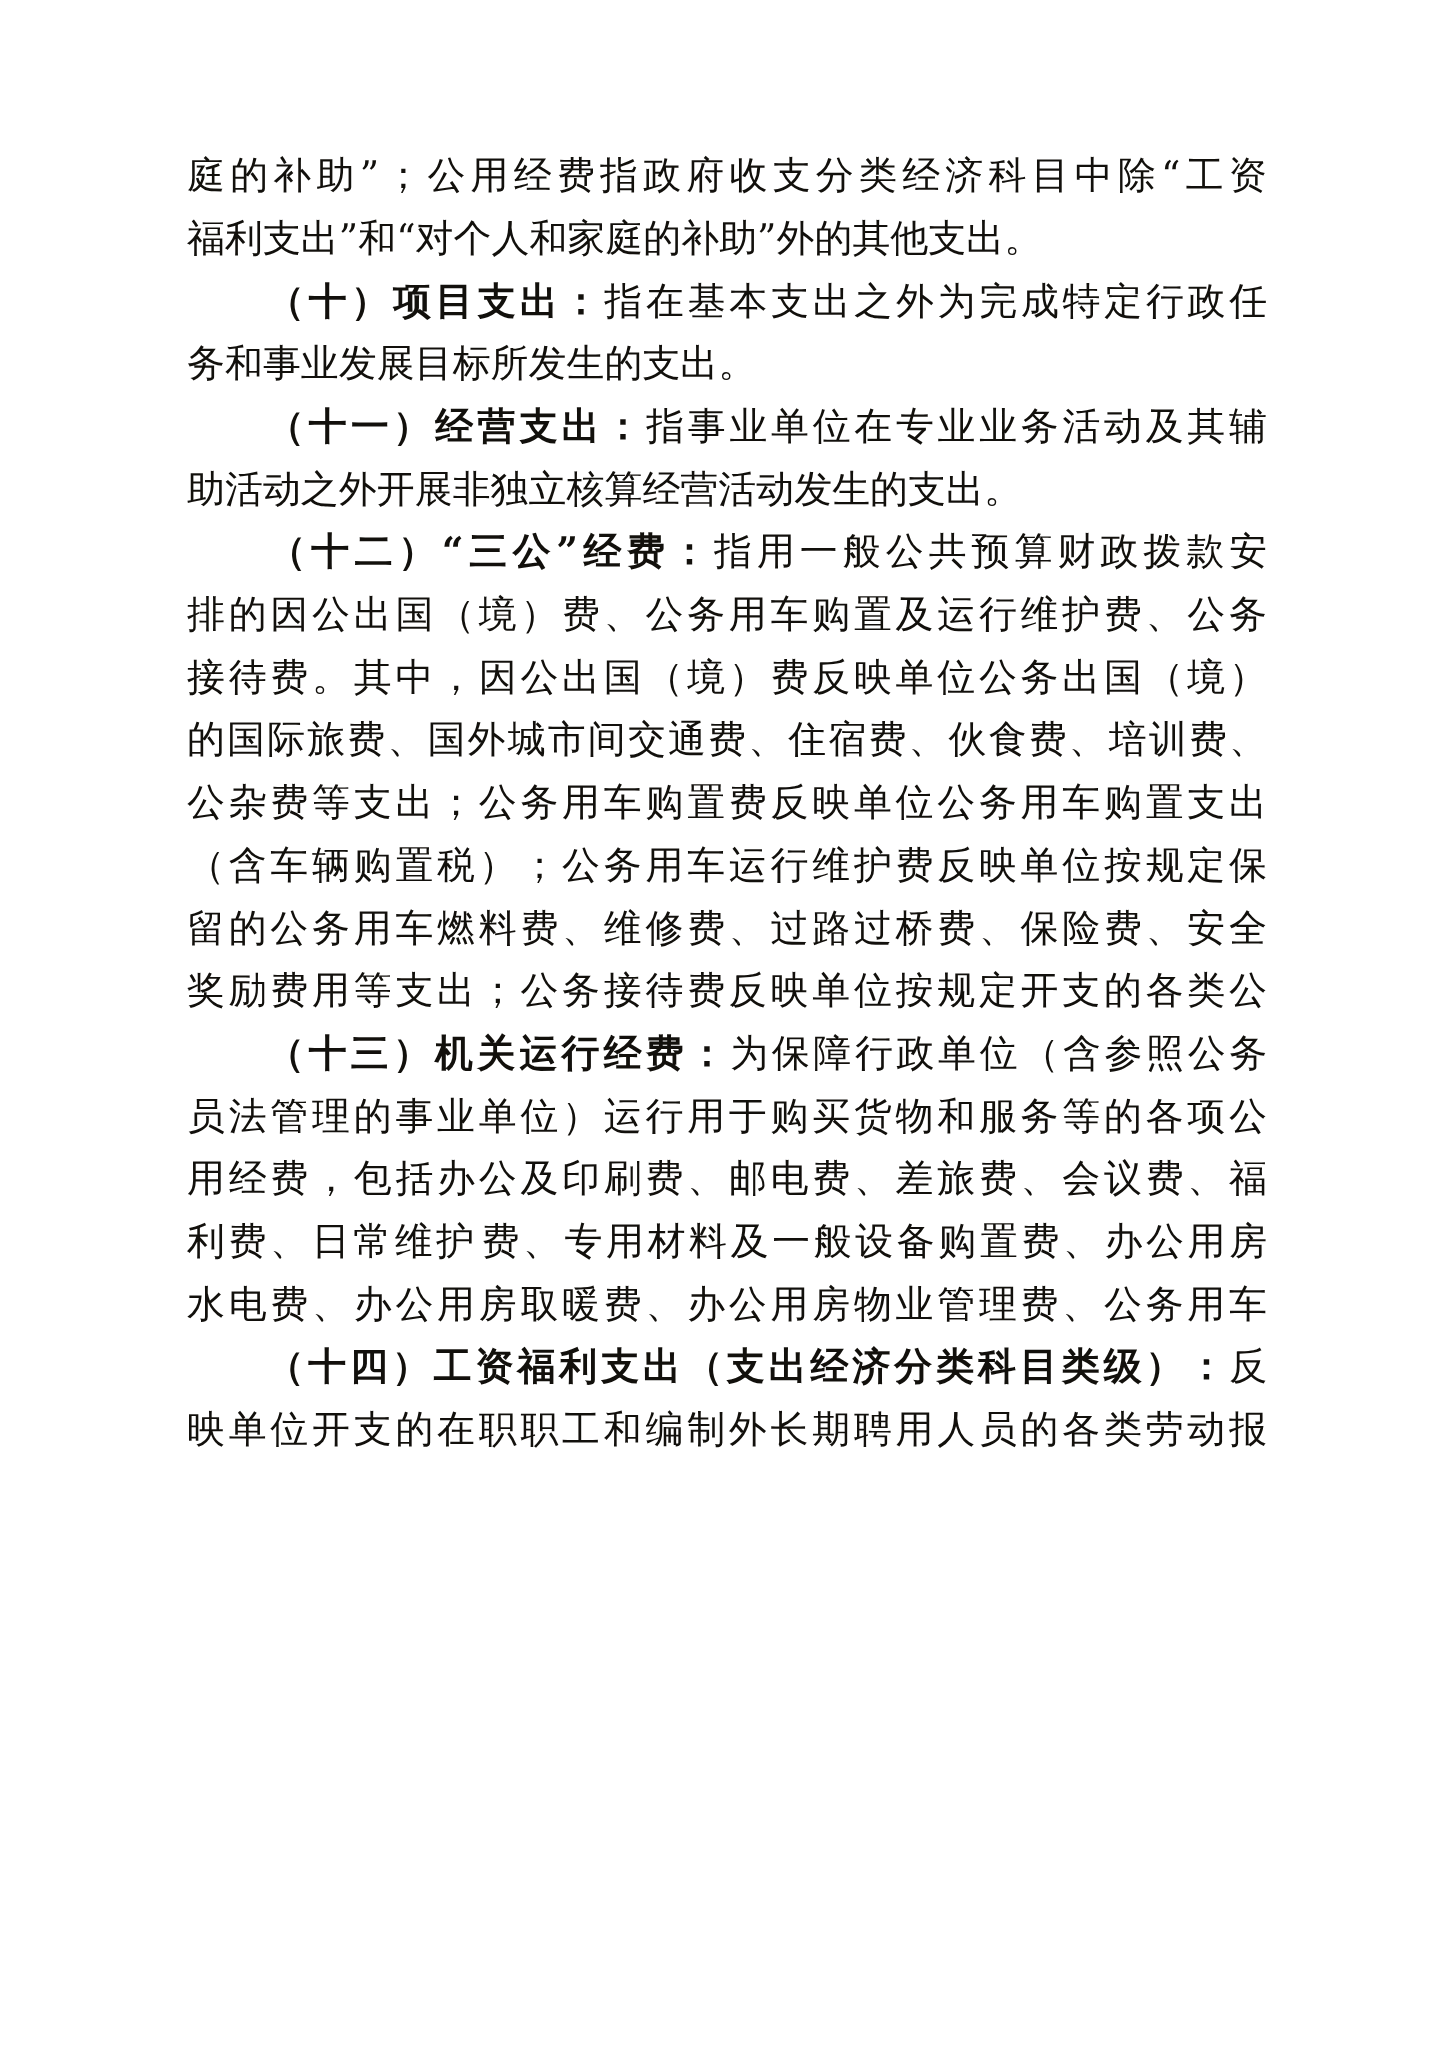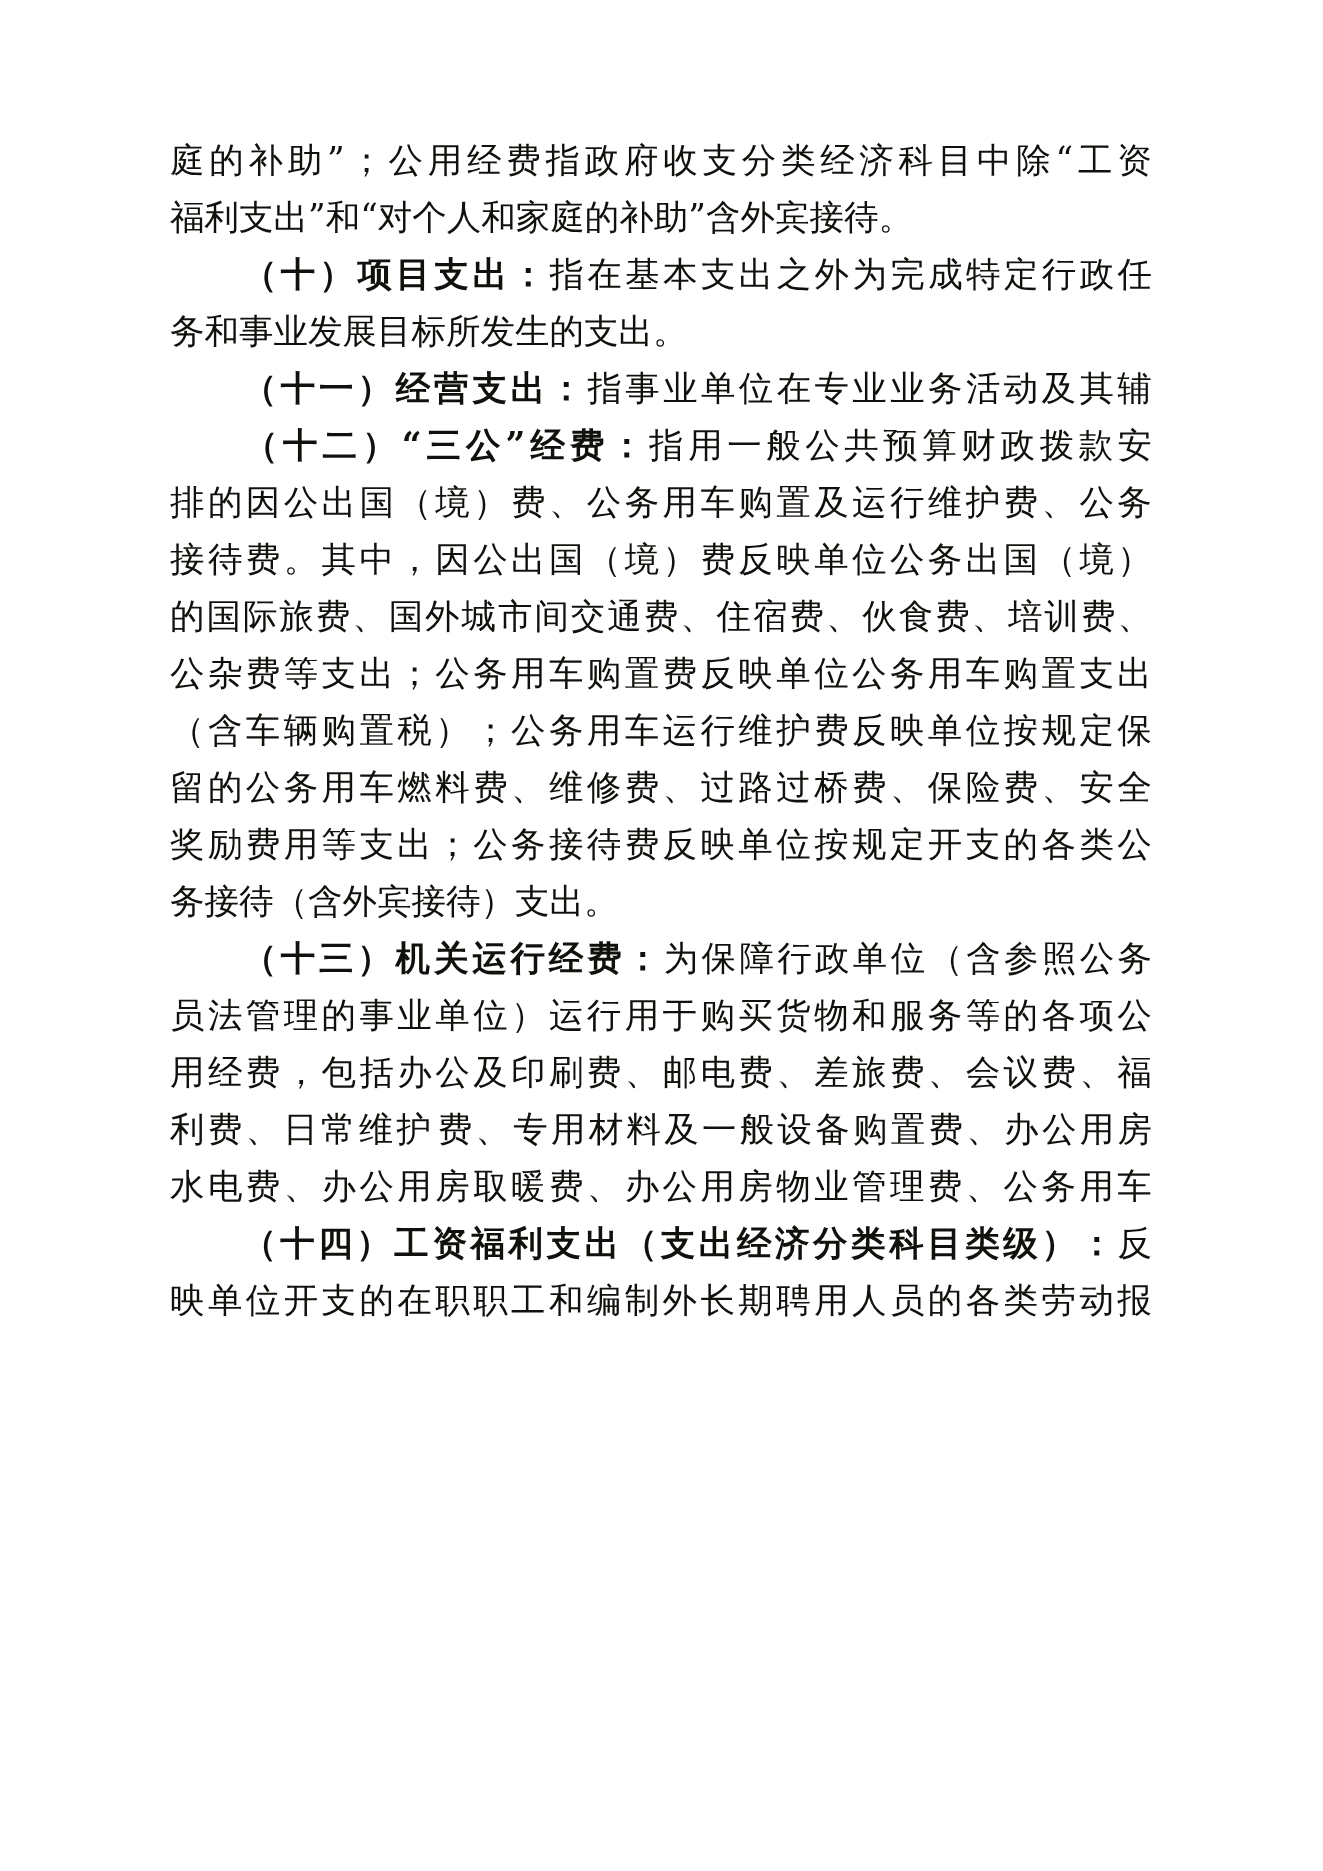--- a/index.html
+++ b/index.html
@@ -93,21 +93,21 @@
           <span>经</span>
           <span>济</span>
           <span>科</span>
           <span>目</span>
           <span>中</span>
           <span>除</span>
           <span>“</span>
           <span>工</span>
           <span>资</span>
         </div>
-        <div class="line last"><span>福利支出”和“对个人和家庭的补助”含外宾接待。</span></div>
+        <div class="line last"><span>福利支出”和“对个人和家庭的补助”外的其他支出。</span></div>
       </div>
       <div class="para">
         <div class="line justify">
           <span style="display: inline-block; width: 69px;"></span>
           <span class="bold">（</span>
           <span class="bold">十</span>
           <span class="bold">）</span>
           <span class="bold">项</span>
           <span class="bold">目</span>
           <span class="bold">支</span>
@@ -153,20 +153,21 @@
           <span>专</span>
           <span>业</span>
           <span>业</span>
           <span>务</span>
           <span>活</span>
           <span>动</span>
           <span>及</span>
           <span>其</span>
           <span>辅</span>
         </div>
+        <div class="line last"><span>助活动之外开展非独立核算经营活动发生的支出。</span></div>
       </div>
       <div class="para">
         <div class="line justify">
           <span style="display: inline-block; width: 69px;"></span>
           <span class="bold">（</span>
           <span class="bold">十</span>
           <span class="bold">二</span>
           <span class="bold">）</span>
           <span class="bold">“</span>
           <span class="bold">三</span>
@@ -379,21 +380,20 @@
           <span>按</span>
           <span>规</span>
           <span>定</span>
           <span>开</span>
           <span>支</span>
           <span>的</span>
           <span>各</span>
           <span>类</span>
           <span>公</span>
         </div>
-        <div class="line last"><span>务接待（含外宾接待）支出。</span></div>
       </div>
       <div class="para">
         <div class="line justify">
           <span style="display: inline-block; width: 69px;"></span>
           <span class="bold">（</span>
           <span class="bold">十</span>
           <span class="bold">三</span>
           <span class="bold">）</span>
           <span class="bold">机</span>
           <span class="bold">关</span>

